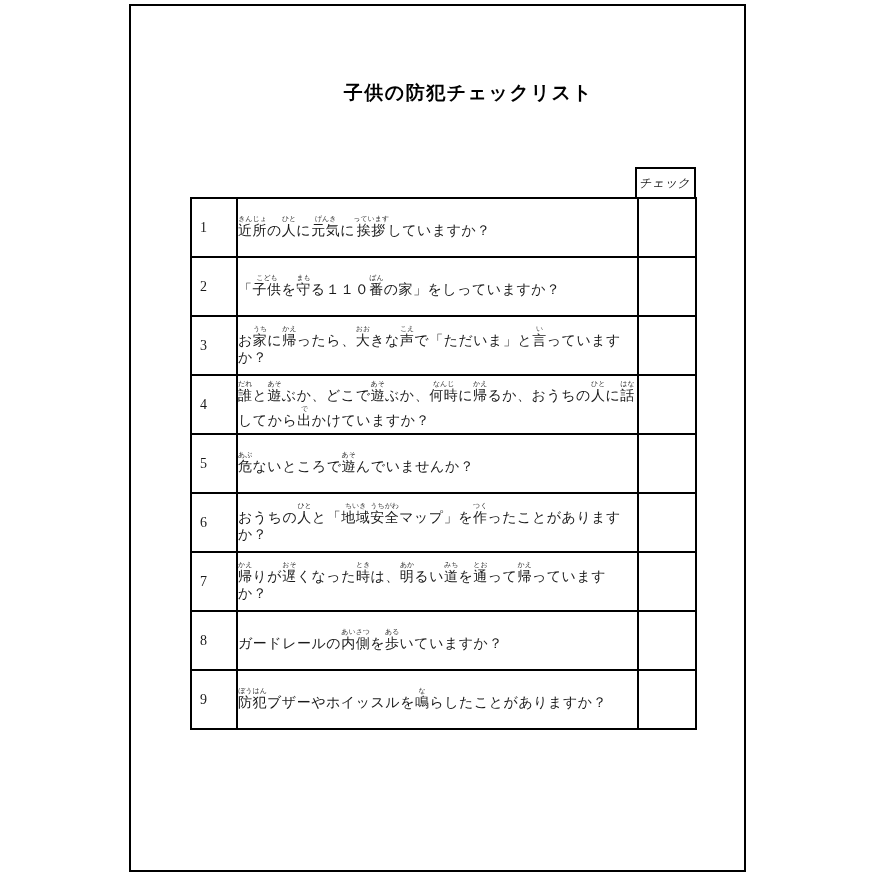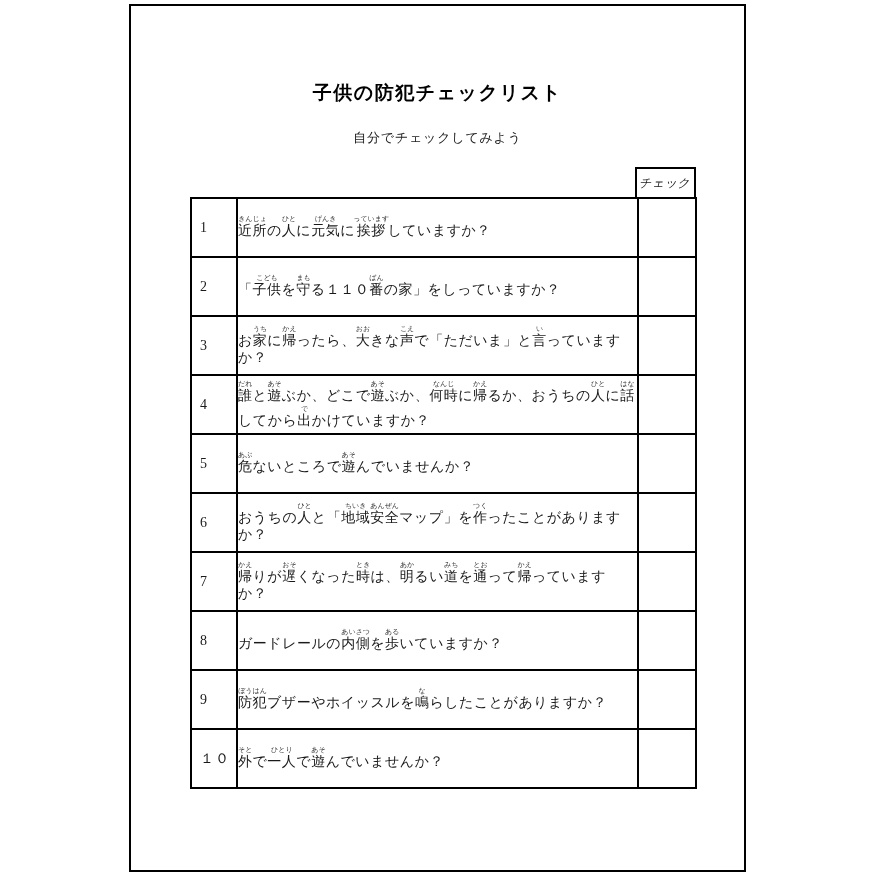--- a/index.html
+++ b/index.html
@@ -21,20 +21,21 @@
   .title {
     position: absolute;
     top: 74px; left: 0; width: 100%;
     margin: 0;
     text-align: center;
     font-family: "Liberation Sans", "DejaVu Sans", sans-serif;
     font-weight: bold;
     font-size: 19px;
     letter-spacing: 1.5px;
     color: #000;
+    padding-left: 31px;
   }
   .subtitle {
     position: absolute;
     top: 123px; left: 0; width: 100%;
     text-align: center;
     font-size: 13px;
     letter-spacing: 0.8px;
     color: #1a1a1a;
   }
   .check-header {
@@ -84,21 +85,20 @@
     font-size: 7px;
     letter-spacing: 0;
     color: #333;
   }
 </style>
 </head>
 <body>
 
 <div class="page">
   <h1 class="title">子供の防犯チェックリスト</h1>
-  <div class="subtitle">自分でチェックしてみよう</div>
   <div class="check-header">
     <span class="slant">チェック</span>
   </div>
   <table class="checklist">
     <colgroup>
       <col style="width:46px">
       <col style="width:401px">
       <col style="width:58px">
     </colgroup>
     <tbody id="rows">
@@ -135,21 +135,21 @@
         <tr>
           <td class="num">5</td>
           <td class="q">
             <div class="q-line"><ruby>危<rt>あぶ</rt></ruby>ないところで<ruby>遊<rt>あそ</rt></ruby>んでいませんか？</div>
           </td>
           <td class="check"></td>
         </tr>
         <tr>
           <td class="num">6</td>
           <td class="q">
-            <div class="q-line">おうちの<ruby>人<rt>ひと</rt></ruby>と「<ruby>地域<rt>ちいき</rt></ruby><ruby>安全<rt>あんぜん</rt></ruby>マップ」を<ruby>作<rt>つく</rt></ruby>ったことがあります</div>
+            <div class="q-line">おうちの<ruby>人<rt>ひと</rt></ruby>と「<ruby>地域<rt>ちいき</rt></ruby><ruby>安全<rt>うちがわ</rt></ruby>マップ」を<ruby>作<rt>つく</rt></ruby>ったことがあります</div>
             <div class="q-line">か？</div>
           </td>
           <td class="check"></td>
         </tr>
         <tr>
           <td class="num">7</td>
           <td class="q">
             <div class="q-line"><ruby>帰<rt>かえ</rt></ruby>りが<ruby>遅<rt>おそ</rt></ruby>くなった<ruby>時<rt>とき</rt></ruby>は、<ruby>明<rt>あか</rt></ruby>るい<ruby>道<rt>みち</rt></ruby>を<ruby>通<rt>とお</rt></ruby>って<ruby>帰<rt>かえ</rt></ruby>っていますか？</div>
           </td>
           <td class="check"></td>
@@ -161,22 +161,15 @@
           </td>
           <td class="check"></td>
         </tr>
         <tr>
           <td class="num">9</td>
           <td class="q">
             <div class="q-line"><ruby>防犯<rt>ぼうはん</rt></ruby>ブザーやホイッスルを<ruby>鳴<rt>な</rt></ruby>らしたことがありますか？</div>
           </td>
           <td class="check"></td>
         </tr>
-        <tr>
-          <td class="num">１０</td>
-          <td class="q">
-            <div class="q-line"><ruby>外<rt>そと</rt></ruby>で<ruby>一人<rt>ひとり</rt></ruby>で<ruby>遊<rt>あそ</rt></ruby>んでいませんか？</div>
-          </td>
-          <td class="check"></td>
-        </tr>
       </tbody>
   </table>
 </div>
 
 </body></html>

